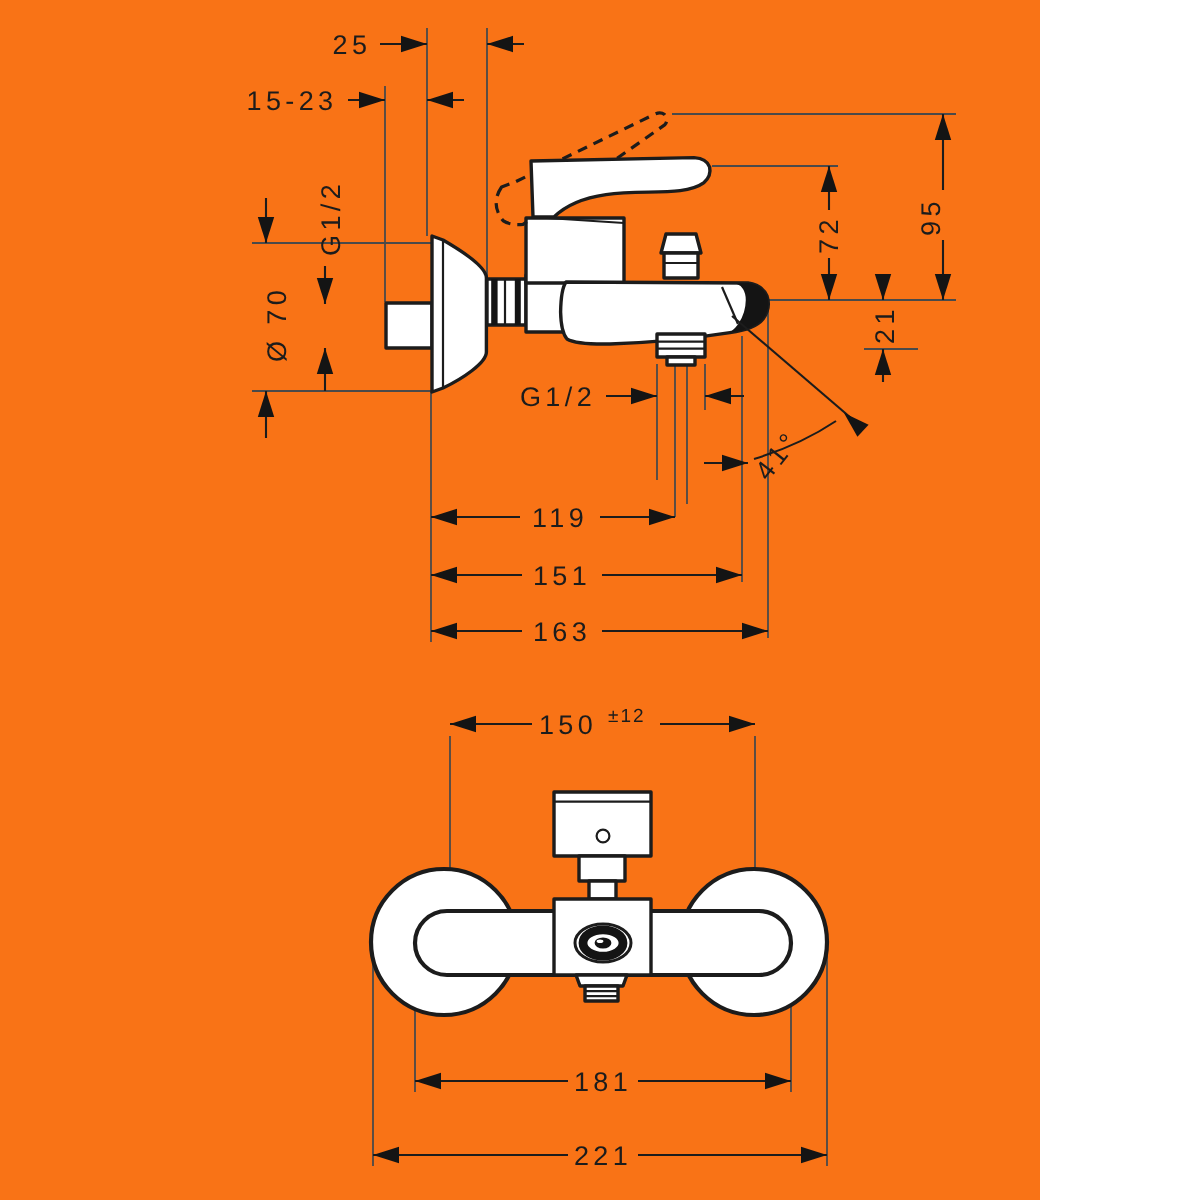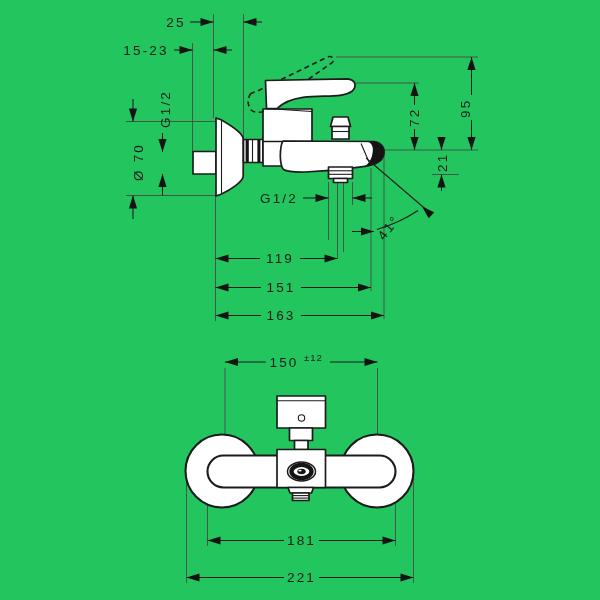--- a/index.html
+++ b/index.html
@@ -1,16 +1,16 @@
 <!DOCTYPE html>
 <html><head>
 <meta charset="utf-8">
 <style>
   html,body{margin:0;padding:0;background:#fff;}
-  .stage{position:relative;width:600px;height:600px;background:#22c55e;overflow:hidden;
+  .stage{position:relative;width:520px;height:600px;background:#f97316;overflow:hidden;
          font-family:"Liberation Sans",sans-serif;}
   svg text{font-family:"Liberation Sans","DejaVu Sans",sans-serif;fill:#1c1c1c;
            font-size:13.5px;letter-spacing:2.2px;}
   svg text.sup{font-size:9.5px;letter-spacing:1px;}
   .outline{fill:#ffffff;stroke:#1c1c1c;stroke-width:1.7;stroke-linejoin:round;}
   .outline2{fill:#ffffff;stroke:#1c1c1c;stroke-width:2.1;stroke-linejoin:round;}
   .thin{stroke:#1c1c1c;stroke-width:1.1;fill:none;}
   .ext{stroke:#4a4a4a;stroke-width:0.9;fill:none;}
   .dim{stroke:#1c1c1c;stroke-width:1.05;fill:none;}
   .dash{fill:none;stroke:#1c1c1c;stroke-width:1.6;stroke-dasharray:5 3.6;stroke-linejoin:round;}

